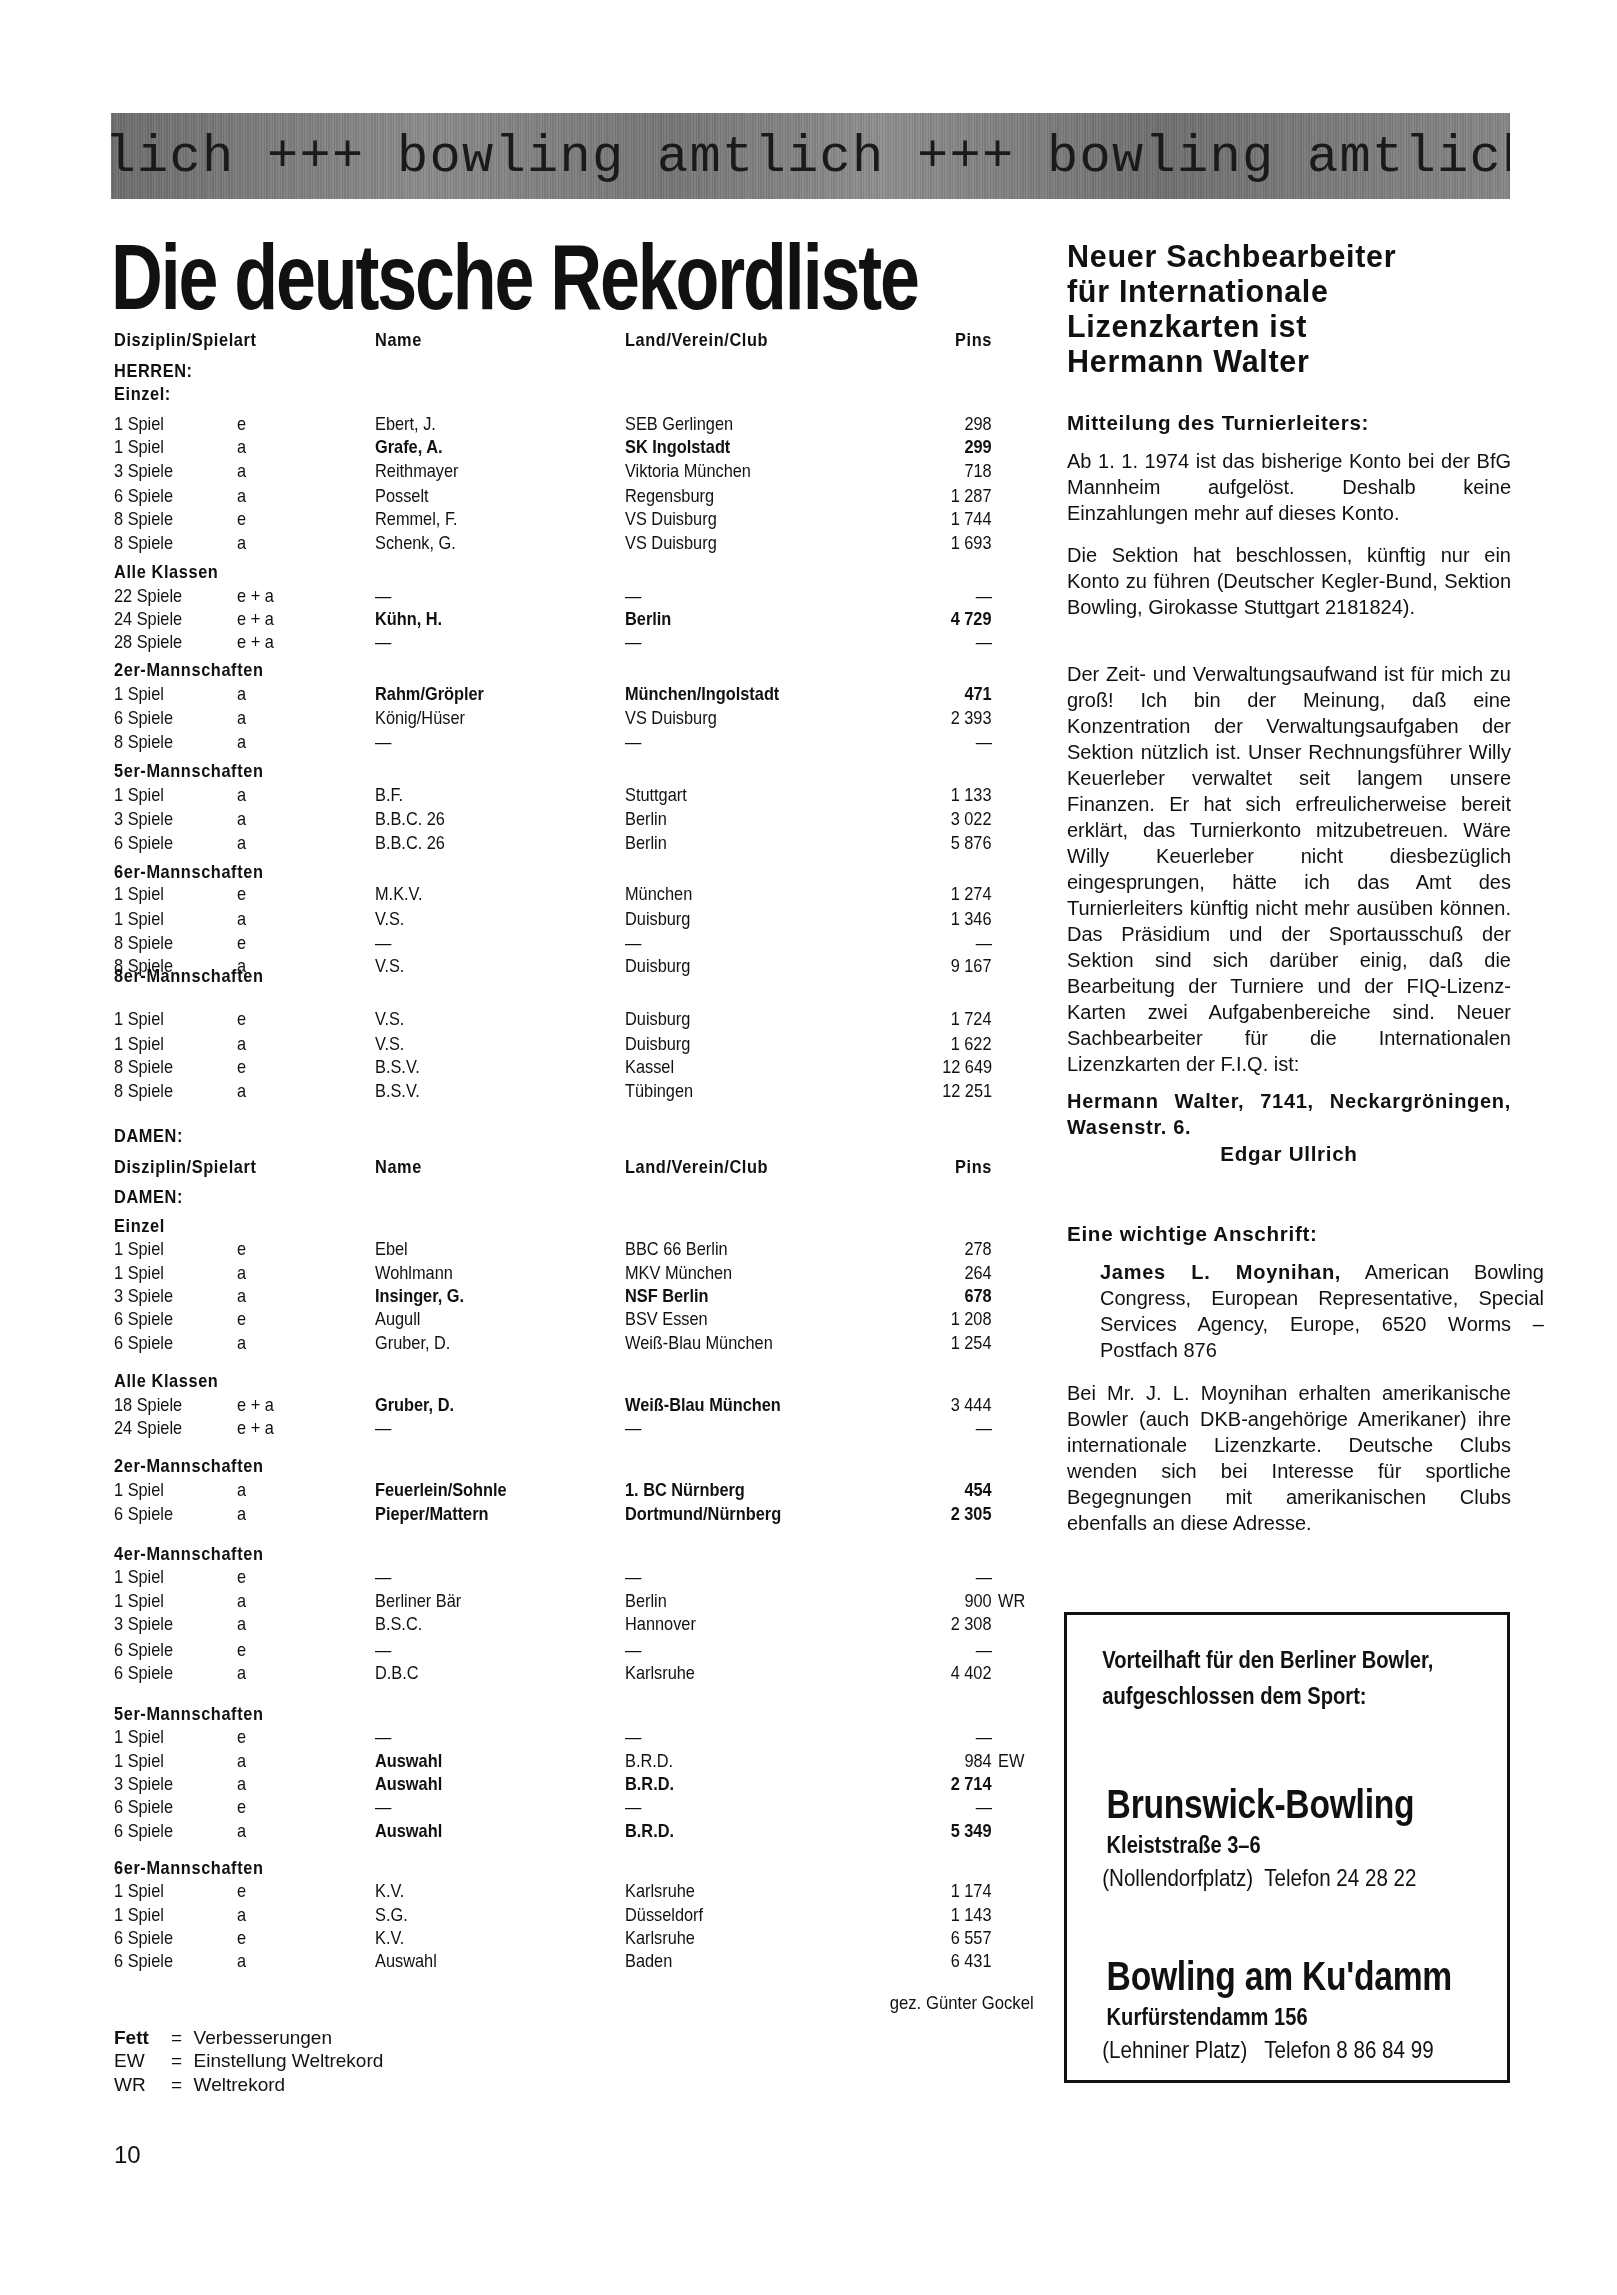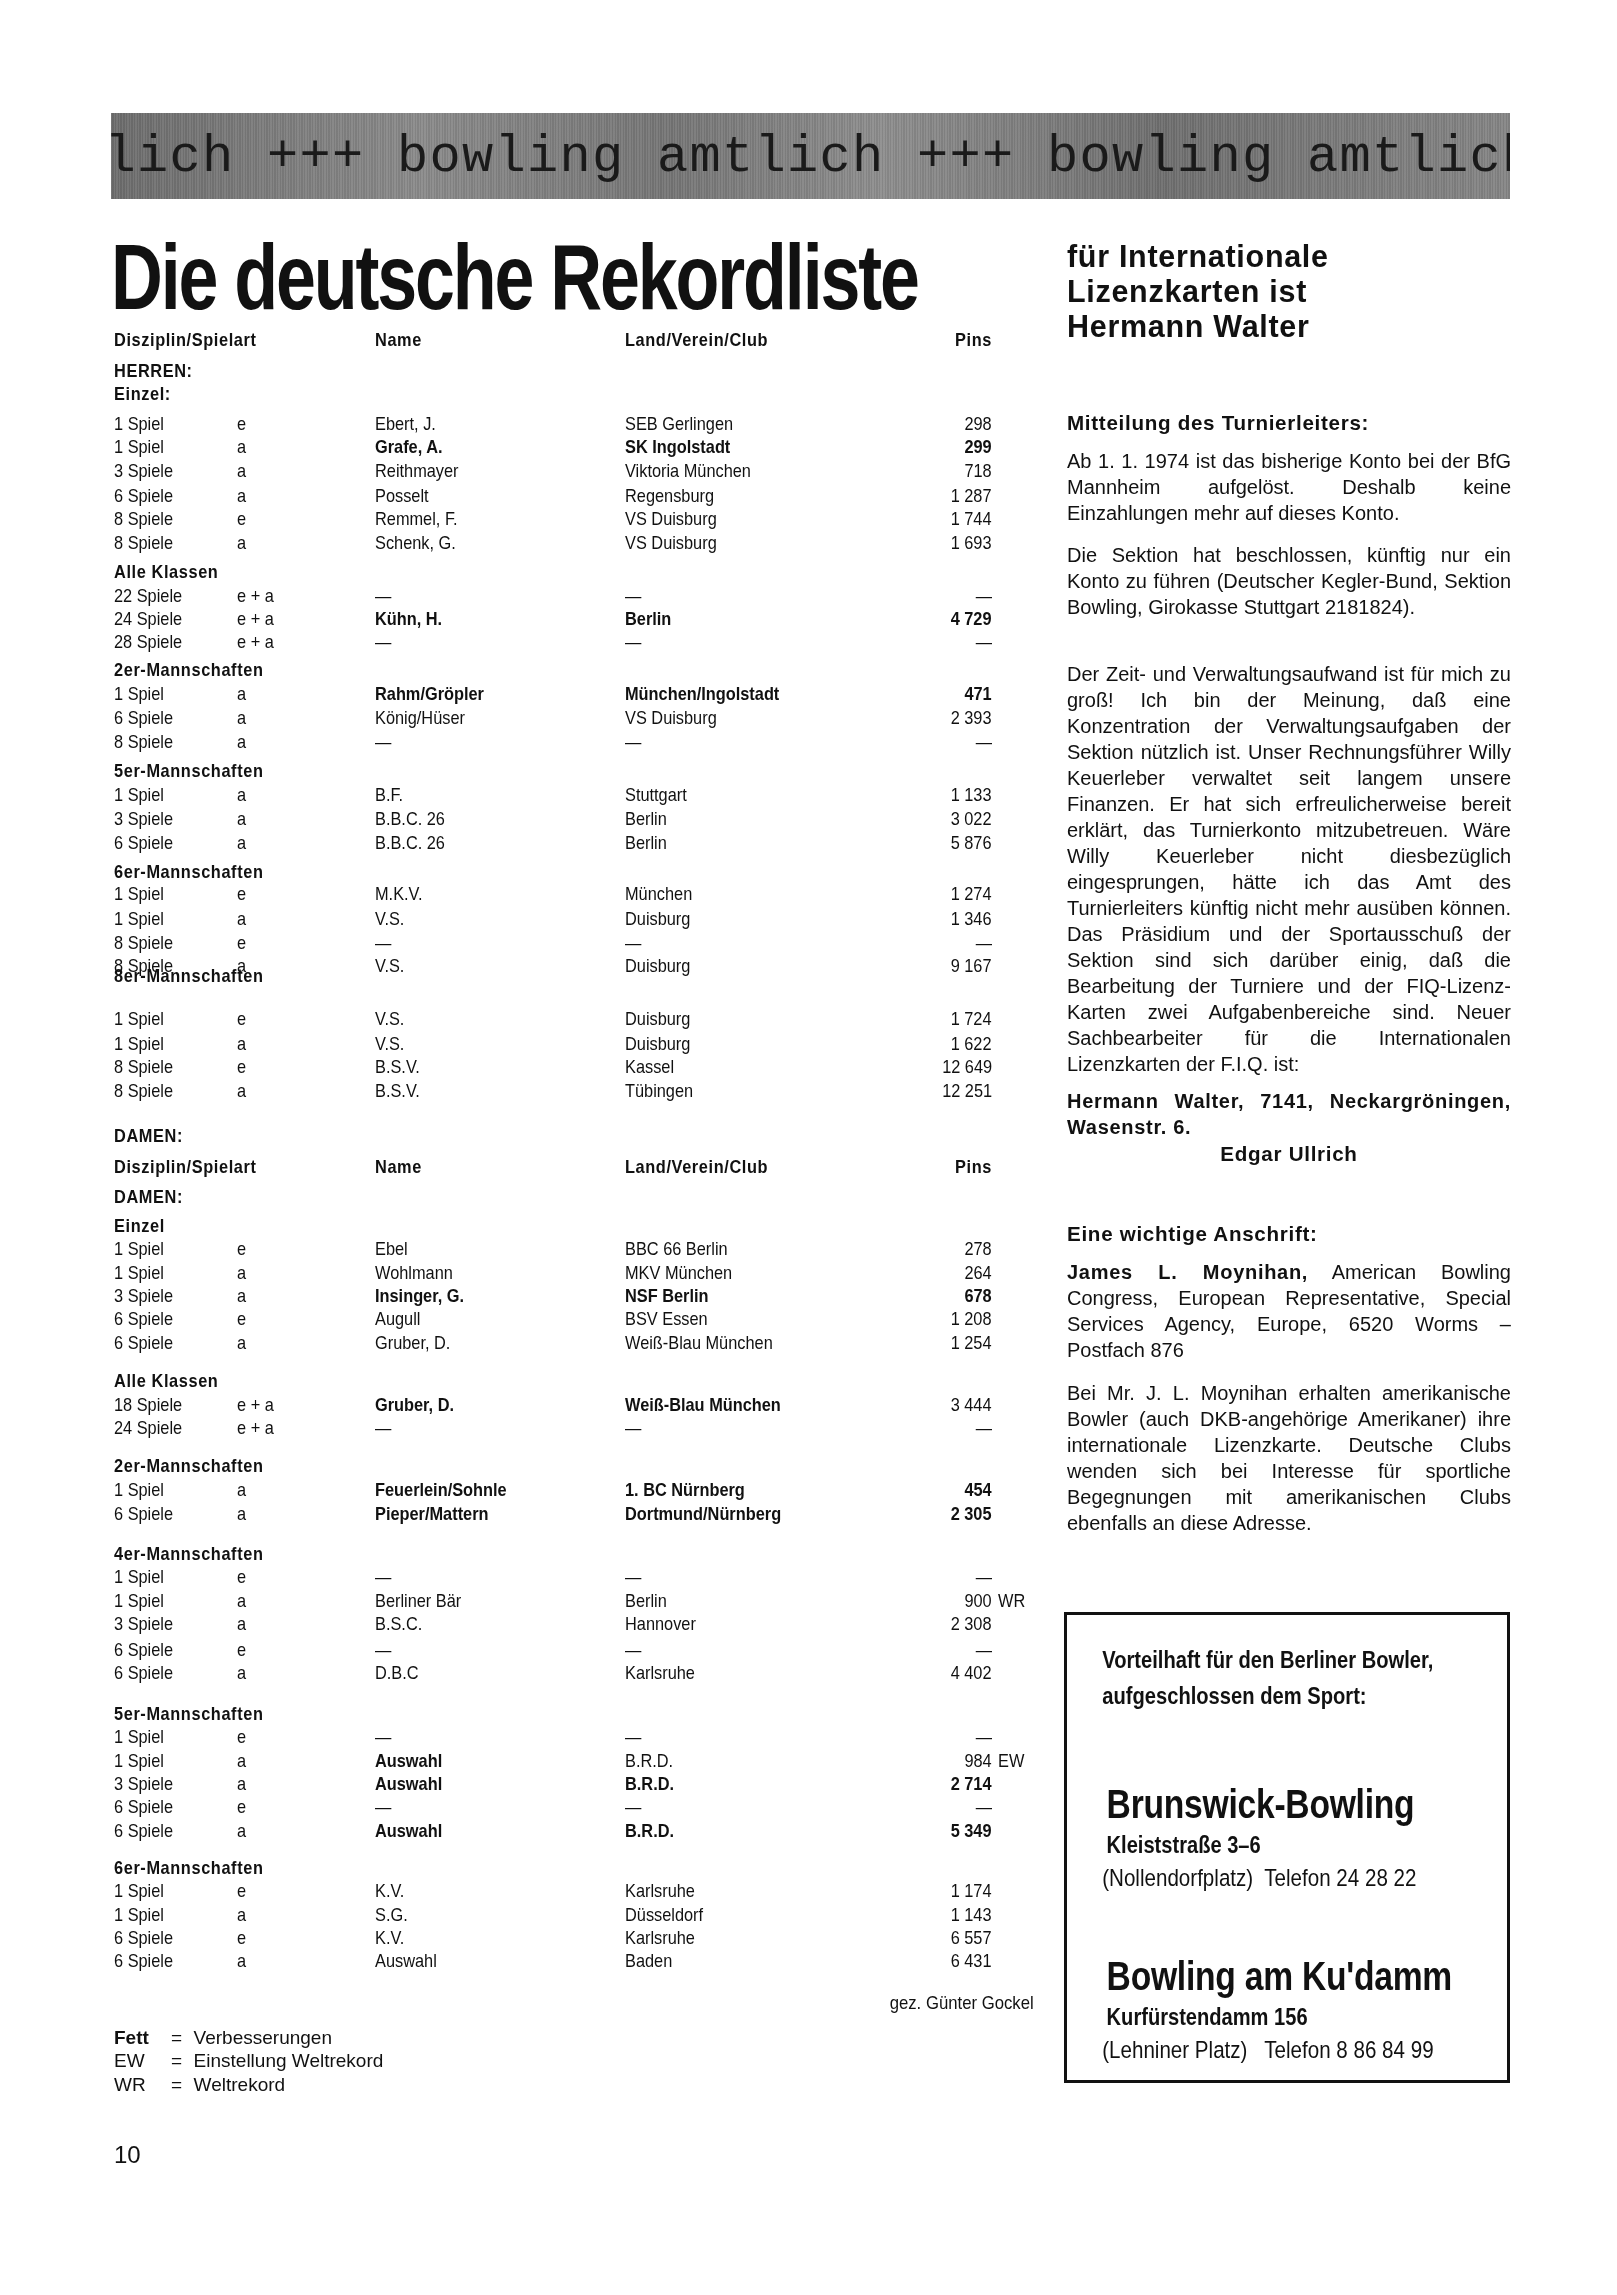--- a/index.html
+++ b/index.html
@@ -529,35 +529,36 @@
 
 <div id="legend">
     <div class="legend" style="top: 2026px;"><span class="b" style="width: 57px;">Fett</span><span style="width: 22.6px;">=</span><span>Verbesserungen</span></div>
     <div class="legend" style="top: 2049px;"><span style="width: 57px;">EW</span><span style="width: 22.6px;">=</span><span>Einstellung Weltrekord</span></div>
     <div class="legend" style="top: 2073px;"><span style="width: 57px;">WR</span><span style="width: 22.6px;">=</span><span>Weltrekord</span></div>
   </div>
 
 <div class="pageno">10</div>
 
 <div class="right rh1">
+  <div>Neuer Sachbearbeiter</div>
   <div>für Internationale</div>
   <div>Lizenzkarten ist</div>
   <div>Hermann Walter</div>
 </div>
 
 <div class="right rsub" style="top:411px;">Mitteilung des Turnierleiters:</div>
 
 <div class="right rp" style="top:448px;">Ab 1. 1. 1974 ist das bisherige Konto bei der BfG Mannheim aufgelöst. Deshalb keine Einzahlungen mehr auf dieses Konto.</div>
 <div class="right rp" style="top:542px;">Die Sektion hat beschlossen, künftig nur ein Konto zu führen (Deutscher Kegler-Bund, Sektion Bowling, Girokasse Stuttgart 2181824).</div>
 <div class="right rp" style="top:661px;">Der Zeit- und Verwaltungsaufwand ist für mich zu groß! Ich bin der Meinung, daß eine Konzentration der Verwaltungsaufgaben der Sektion nützlich ist. Unser Rechnungsführer Willy Keuerleber verwaltet seit langem unsere Finanzen. Er hat sich erfreulicherweise bereit erklärt, das Turnierkonto mitzubetreuen. Wäre Willy Keuerleber nicht diesbezüglich eingesprungen, hätte ich das Amt des Turnierleiters künftig nicht mehr ausüben können. Das Präsidium und der Sportausschuß der Sektion sind sich darüber einig, daß die Bearbeitung der Turniere und der FIQ-Lizenz-Karten zwei Aufgabenbereiche sind. Neuer Sachbearbeiter für die Internationalen Lizenzkarten der F.I.Q. ist:</div>
 <div class="right rp" style="top:1088px; font-weight:bold; letter-spacing:0.7px;">Hermann Walter, 7141, Neckargröningen, Wasenstr. 6.</div>
 <div class="right" style="top:1142px; font-size:20.6px; font-weight:bold; text-align:center; letter-spacing:0.7px;">Edgar Ullrich</div>
 
 <div class="right rsub" style="top:1222px;">Eine wichtige Anschrift:</div>
-<div class="right rp" style="top:1259px;">
+<div class="right rp" style="top:1259px;margin-left:33px;">
   <b style="letter-spacing:0.7px;">James L. Moynihan,</b>
   <span>American Bowling Congress, European Representative, Special Services Agency, Europe, 6520 Worms – Postfach 876</span>
 </div>
 <div class="right rp" style="top:1380px;">Bei Mr. J. L. Moynihan erhalten amerikanische Bowler (auch DKB-angehörige Amerikaner) ihre internationale Lizenzkarte. Deutsche Clubs wenden sich bei Interesse für sportliche Begegnungen mit amerikanischen Clubs ebenfalls an diese Adresse.</div>
 
 <div class="adbox">
   <div class="ad-intro" style="top:26.5px;">Vorteilhaft für den Berliner Bowler,</div>
   <div class="ad-intro" style="top:63px;">aufgeschlossen dem Sport:</div>
   <div class="ad-name" style="top:166px;">Brunswick-Bowling</div>
   <div class="ad-street" style="top:216px;">Kleiststraße 3–6</div>

